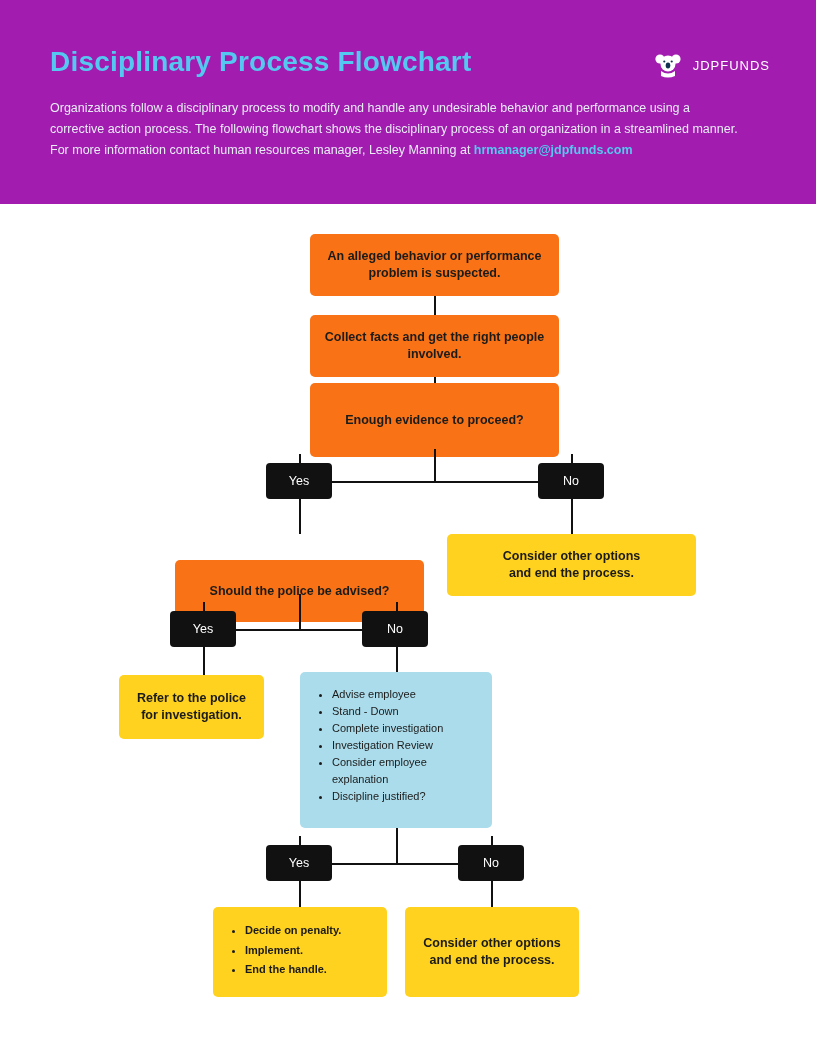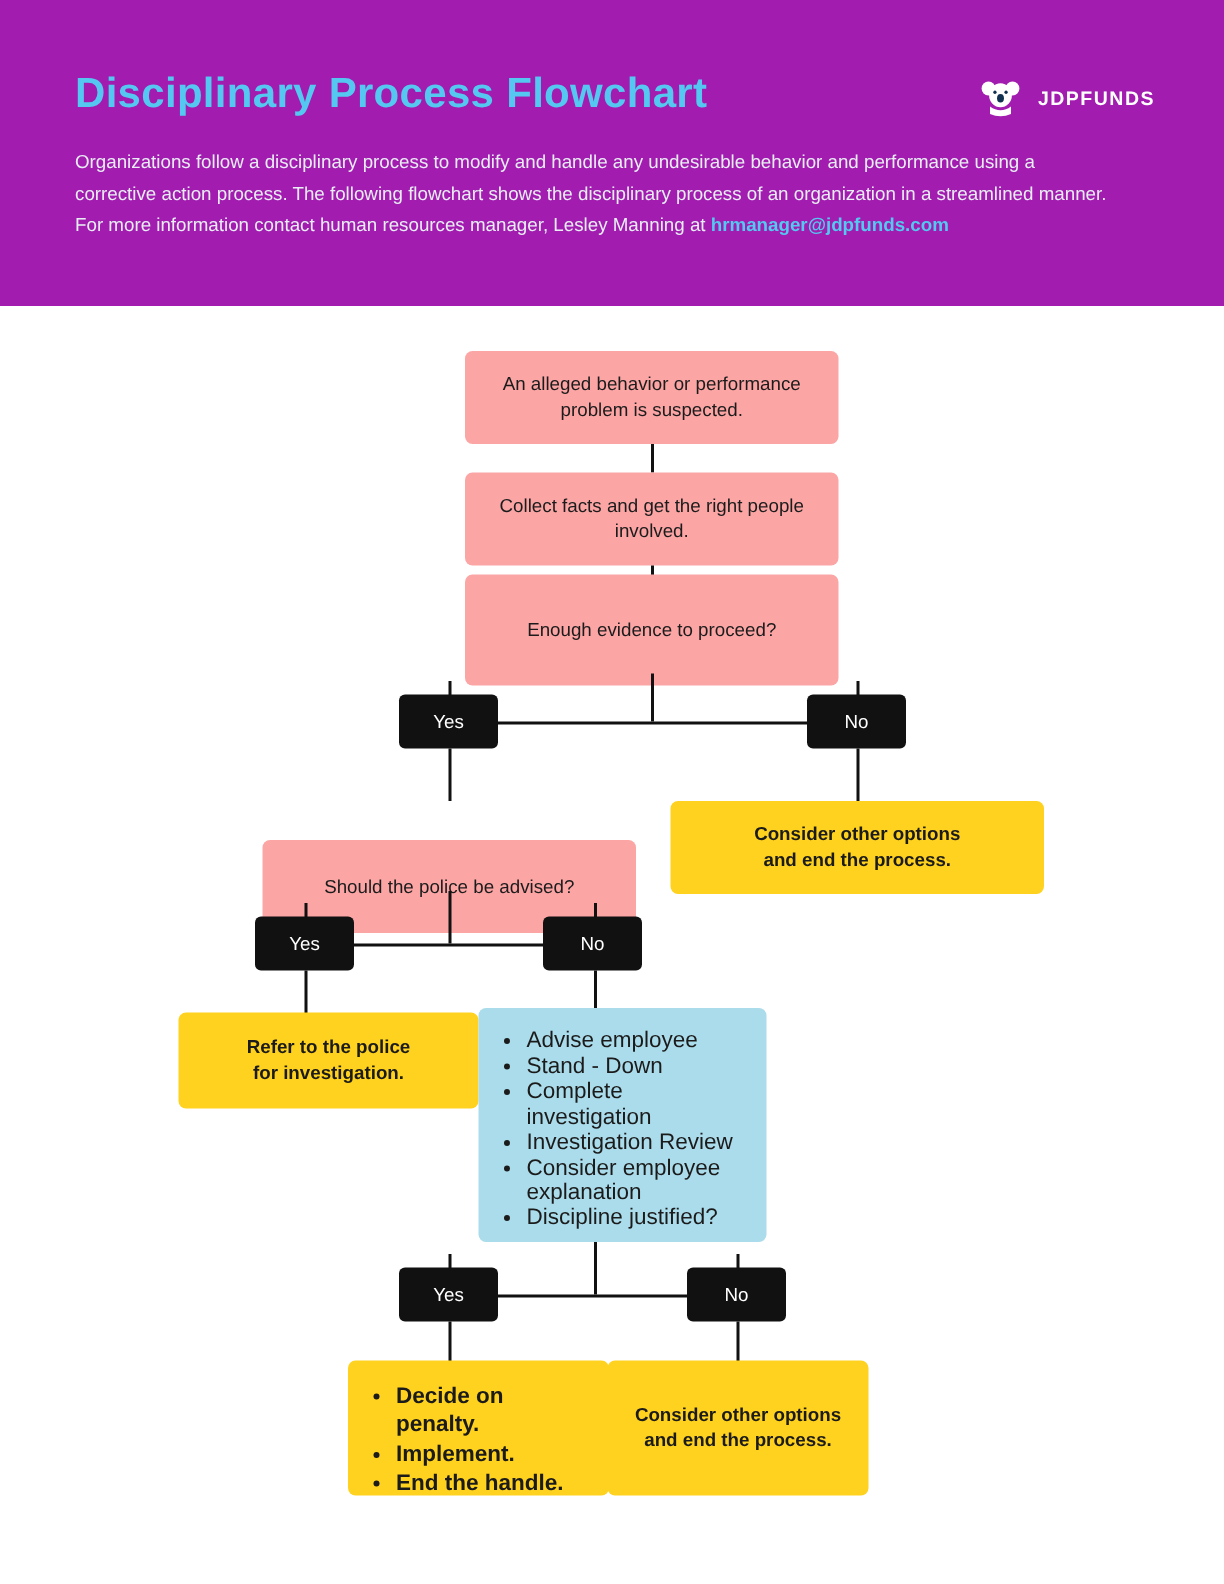--- a/index.html
+++ b/index.html
@@ -20,57 +20,56 @@
     position:absolute; left:50px; top:46px;
     font-size:28px; font-weight:bold; color:#54c8f0;
     letter-spacing:0.2px;
   }
   .brand {
     position:absolute; right:46px; top:50px;
     display:flex; align-items:center; gap:10px;
   }
   .brand-mark { width:30px; height:30px; position:relative; }
   .brand-name {
-    color:#ffffff; font-size:13px; font-weight:bold; letter-spacing:1px;
+    color:#ffffff; font-size:13px; font-weight:normal; letter-spacing:1px;
   }
   .header-desc {
     position:absolute; left:50px; top:98px; width:690px;
     color:#e8eef4; font-size:12.5px; line-height:21px;
   }
   .header-desc a, .mail {
     color:#54c8f0; font-weight:bold; text-decoration:none;
   }
   
   .canvas { position:absolute; left:0; top:204px; width:816px; height:852px; }
   .node {
     position:absolute;
     display:flex; align-items:center; justify-content:center;
     text-align:center;
     border-radius:5px;
     font-size:12.5px;
     line-height:17px;
     color:#1b1b1b;
     padding:6px 10px;
   }
-  .blue  { background:#fca5a5; }
+  .blue  { background:#f97316;font-weight:bold; }
   .yellow{ background:#ffd21f; font-weight:bold; }
   .pill {
     position:absolute;
     background:#111111; color:#ffffff;
     border-radius:4px;
     display:flex; align-items:center; justify-content:center;
     font-size:12.5px;
     height:36px;
   }
   .bullets {
     position:absolute;
     background:#abdceb; border-radius:5px;
-    font-size:15px; color:#1b1b1b;
+    font-size:11px; color:#1b1b1b;
     padding:14px 14px 14px 8px;
-    margin-left:19px;
   }
   .bullets ul { margin:0; padding-left:24px; }
   .bullets li { line-height:16.5px; margin:0 0 0.5px 0; }
   .bullets.bold { font-weight:bold; }
   .bullets.bold li { line-height:19px; }
   .line { position:absolute; background:#111111; }
   .vline { width:1.6px; }
   .hline { height:1.6px; }
 </style>
 </head>
@@ -135,21 +134,21 @@
   <div class="line hline" style="left:203px; top:425px; width:193px;"></div>
   <div class="line vline" style="left:203px; top:398px; height:27px;"></div>
   <div class="line vline" style="left:396px; top:398px; height:27px;"></div>
 
   <div class="pill" style="left:170px; top:407px; width:66px;">Yes</div>
   <div class="pill" style="left:362px; top:407px; width:66px;">No</div>
 
   <div class="line vline" style="left:203px; top:443px; height:32px;"></div>
   <div class="line vline" style="left:396px; top:443px; height:28px;"></div>
 
-  <div class="node yellow" style="left:119px; top:471px; width:200px; height:64px;">
+  <div class="node yellow" style="left:119px; top:471px; width:145px; height:64px;">
     <span>
       <span>Refer to the police</span><br>
       <span>for investigation.</span>
     </span>
   </div>
 
   <div class="bullets" style="left:300px; top:468px; width:192px; height:156px;">
     <ul>
       <li>Advise employee</li>
       <li>Stand - Down</li>

